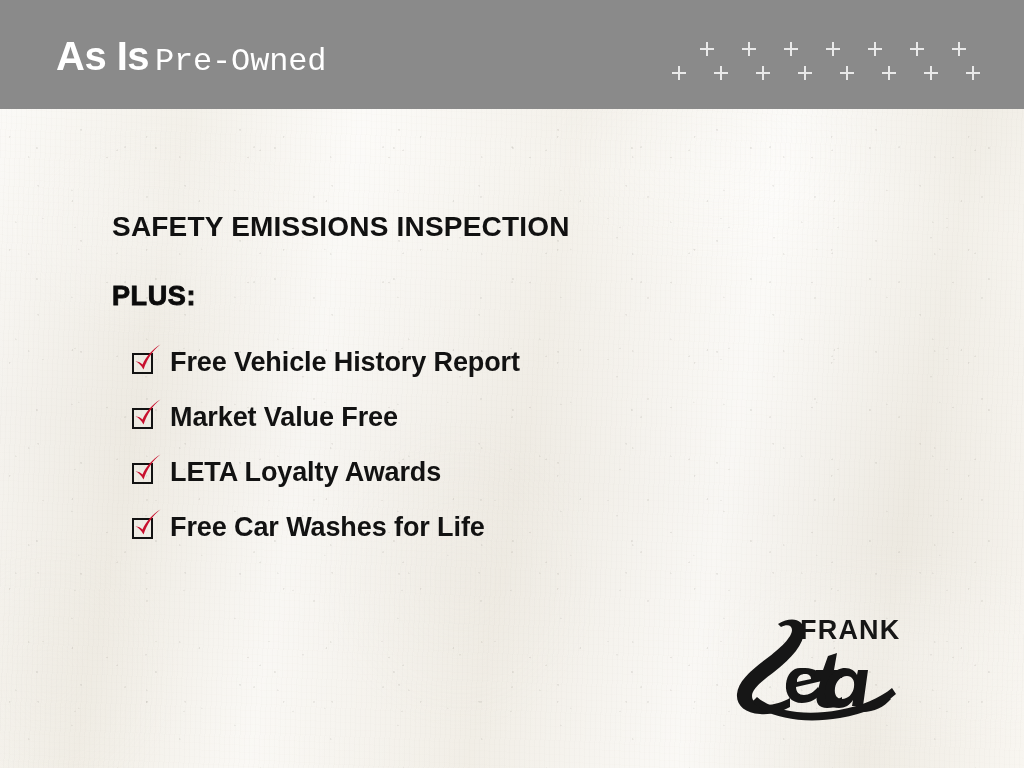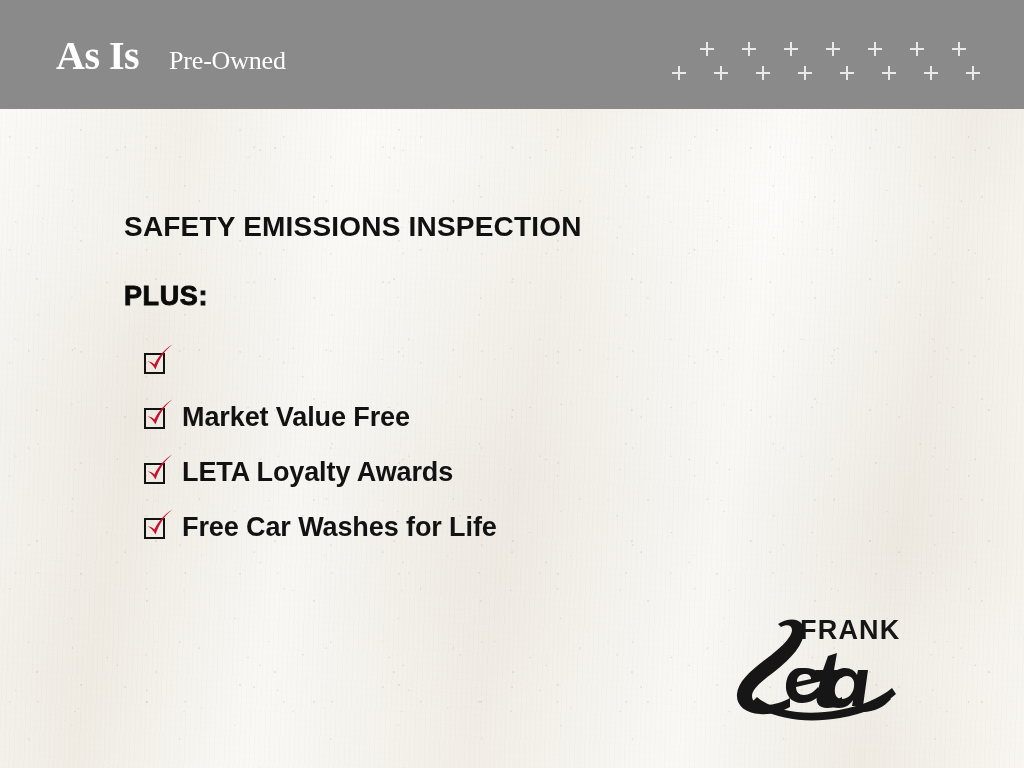--- a/index.html
+++ b/index.html
@@ -94,33 +94,33 @@
     background: #8a8a8a;
   }
   .header-title {
     position: absolute;
     left: 56px;
     top: 36px;
     white-space: nowrap;
     line-height: 1;
   }
   .title-strong {
-    font-family: Liberation Serif, serif;
+    font-family: Liberation Sans, sans-serif;
     font-weight: bold;
     font-size: 40px;
     color: #ffffff;
     letter-spacing: -0.5px;
   }
   .title-light {
-    font-family: Liberation Serif, serif;
+    font-family: Liberation Mono, monospace;
     font-weight: 400;
-    font-size: 26px;
+    font-size: 32px;
     color: #ffffff;
     letter-spacing: -0.2px;
-    margin-left: 30px;
+    margin-left: 6px;
   }
 
   
   .plus-deco {
     position: absolute;
     left: 672px;
     top: 38px;
     width: 340px;
     height: 52px;
   }
@@ -145,21 +145,21 @@
     content: "";
     position: absolute;
     background: #e9e9e9;
   }
   .plus-mark::before { left: 6px; top: 0;  width: 2px;  height: 14px; }
   .plus-mark::after  { left: 0;  top: 6px; width: 14px; height: 2px; }
 
   
   .content {
     position: absolute;
-    left: 124px;
+    left: 112px;
     top: 212px;
     width: 720px;
   }
   .heading-primary {
     font-family: "Liberation Sans", sans-serif;
     font-weight: bold;
     font-size: 28px;
     color: #111111;
     letter-spacing: 0.2px;
     line-height: 1.1;
@@ -277,20 +277,21 @@
 
     <ul class="checklist">
 
       <li class="check-item">
         <span class="checkbox-glyph">
           <span class="box"></span>
           <svg viewBox="0 0 31 32" aria-hidden="true">
             <path d="M4.5 17.5 C7.5 18.5 10.5 21.5 12.5 25.5 C16 15 22 6 29.5 0.5 C21.5 5 14.5 13.5 11.5 20.5 C9.5 18.5 7 17.3 4.5 17.5 Z" fill="#c8102e"></path>
           </svg>
         </span>
+        <span class="check-label">Free Vehicle History Report</span>
       </li>
 
 
       <li class="check-item">
         <span class="checkbox-glyph">
           <span class="box"></span>
           <svg viewBox="0 0 31 32" aria-hidden="true">
             <path d="M4.5 17.5 C7.5 18.5 10.5 21.5 12.5 25.5 C16 15 22 6 29.5 0.5 C21.5 5 14.5 13.5 11.5 20.5 C9.5 18.5 7 17.3 4.5 17.5 Z" fill="#c8102e"></path>
           </svg>
         </span>

